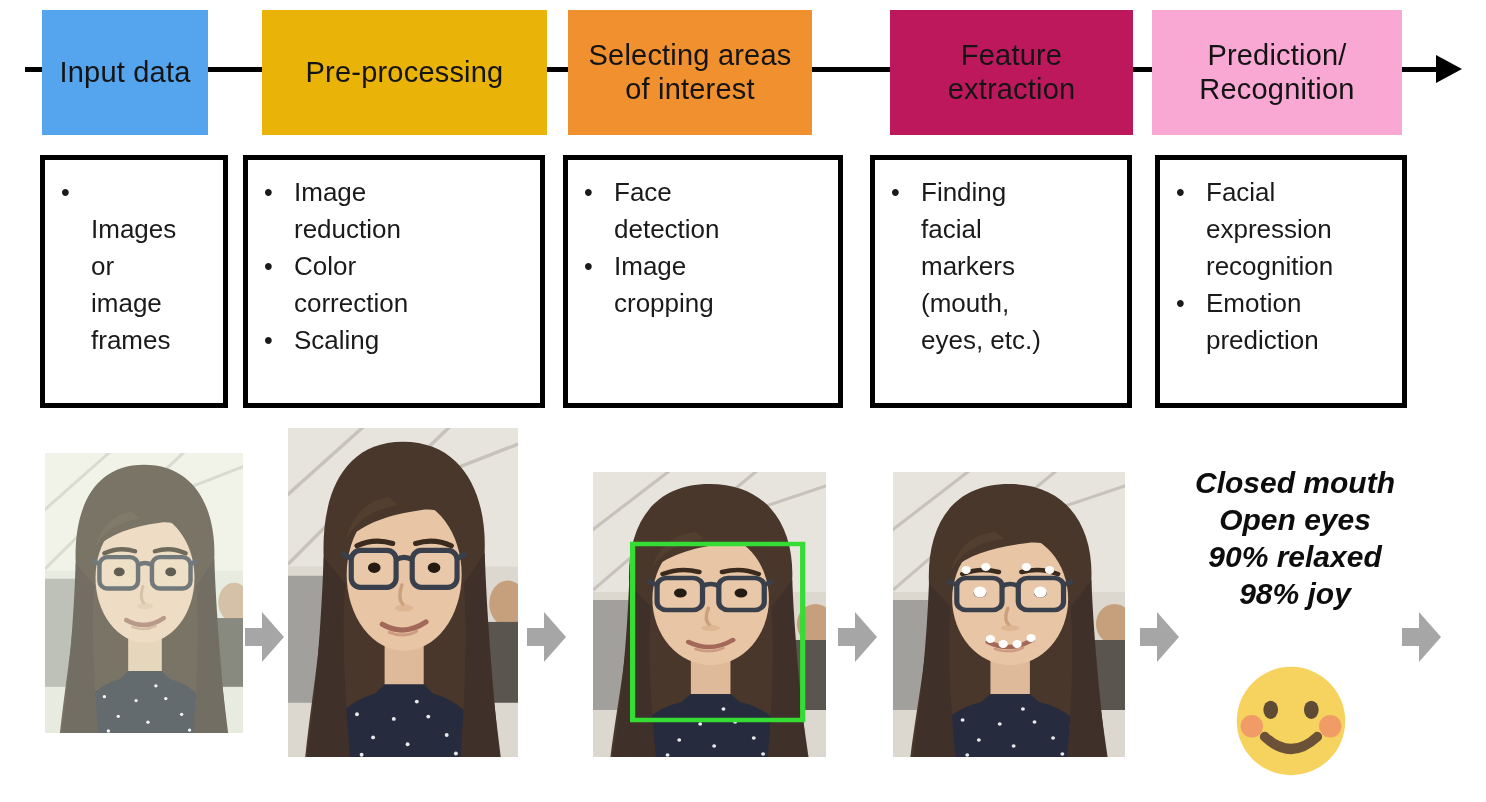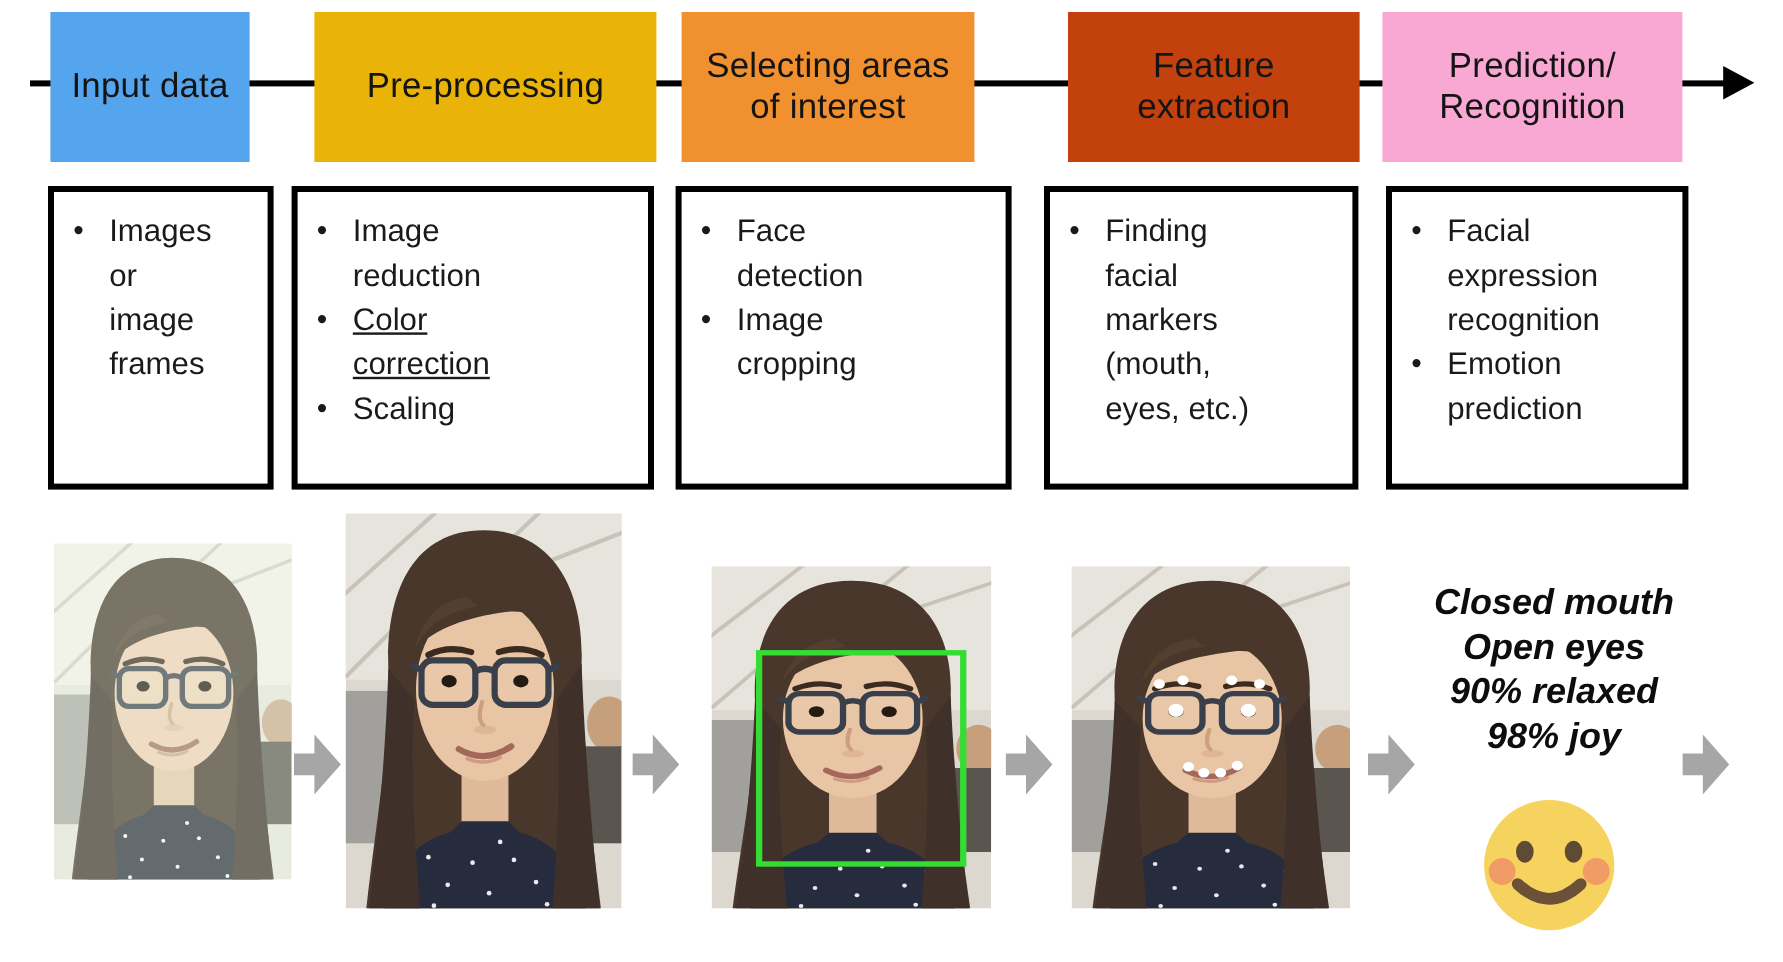--- a/index.html
+++ b/index.html
@@ -24,21 +24,21 @@
   
   .photo{position:absolute;display:block;}
   .photo-1{left:45px;top:453px;width:198px;height:280px;filter:saturate(.78) brightness(1.06);}
   .photo-2{left:288px;top:428px;width:230px;height:329px;}
   .photo-3{left:593px;top:472px;width:233px;height:285px;}
   .photo-4{left:893px;top:472px;width:232px;height:285px;}
   
   .parrow{position:absolute;top:611px;width:40px;height:52px;}
   .parrow-1{left:245px;} .parrow-2{left:527px;} .parrow-3{left:838px;} .parrow-4{left:1140px;} .parrow-5{left:1402px;}
   
-  .pred-text{position:absolute;left:1150px;top:484px;width:290px;text-align:center;
+  .pred-text{position:absolute;left:1150px;top:464px;width:290px;text-align:center;
     font-size:30px;font-style:italic;font-weight:bold;line-height:37px;color:#0d0d0d;}
   .emoji{position:absolute;left:1228px;top:658px;width:126px;height:126px;}
   .hidden-defs{position:absolute;width:0;height:0;overflow:hidden;}
 </style>
 </head>
 <body>
 
 <svg class="hidden-defs" aria-hidden="true">
   <defs>
     <g id="portrait">
@@ -104,44 +104,44 @@
       <div class="stage-box" style="left: 42px; width: 166px; background: rgb(85, 164, 238);">
         <span class="stage-label">Input data</span>
       </div>
       <div class="stage-box" style="left: 262px; width: 285px; background: #eab308;">
         <span class="stage-label">Pre-processing</span>
       </div>
       <div class="stage-box" style="left: 568px; width: 244px; background: rgb(240, 144, 46);">
         <span class="stage-label">Selecting areas
 of interest</span>
       </div>
-      <div class="stage-box" style="left: 890px; width: 243px; background: #c2410c;">
+      <div class="stage-box" style="left: 890px; width: 243px; background: #be185d;">
         <span class="stage-label">Feature
 extraction</span>
       </div>
       <div class="stage-box" style="left: 1152px; width: 250px; background: #f9a8d4;">
         <span class="stage-label">Prediction/
 Recognition</span>
       </div>
     </div>
   <div id="detail-row">
       <div class="detail-box" style="left: 40px; width: 188px;">
         <div class="bullet">
           <span class="bullet-marker">•</span>
-          <span class="bullet-text" style="max-width: 100px;">Images or image frames</span>
+          <span class="bullet-text" style="max-width: 100px; margin-top: 37px;">Images or image frames</span>
         </div>
       </div>
       <div class="detail-box" style="left: 243px; width: 302px;">
         <div class="bullet">
           <span class="bullet-marker">•</span>
           <span class="bullet-text" style="max-width: 134px;">Image reduction</span>
         </div>
         <div class="bullet">
           <span class="bullet-marker">•</span>
-          <span class="bullet-text" style="max-width: 134px; text-decoration: underline;">Color correction</span>
+          <span class="bullet-text" style="max-width: 134px;">Color correction</span>
         </div>
         <div class="bullet">
           <span class="bullet-marker">•</span>
           <span class="bullet-text" style="max-width: 134px;">Scaling</span>
         </div>
       </div>
       <div class="detail-box" style="left: 563px; width: 280px;">
         <div class="bullet">
           <span class="bullet-marker">•</span>
           <span class="bullet-text" style="max-width: 126px;">Face detection</span>

